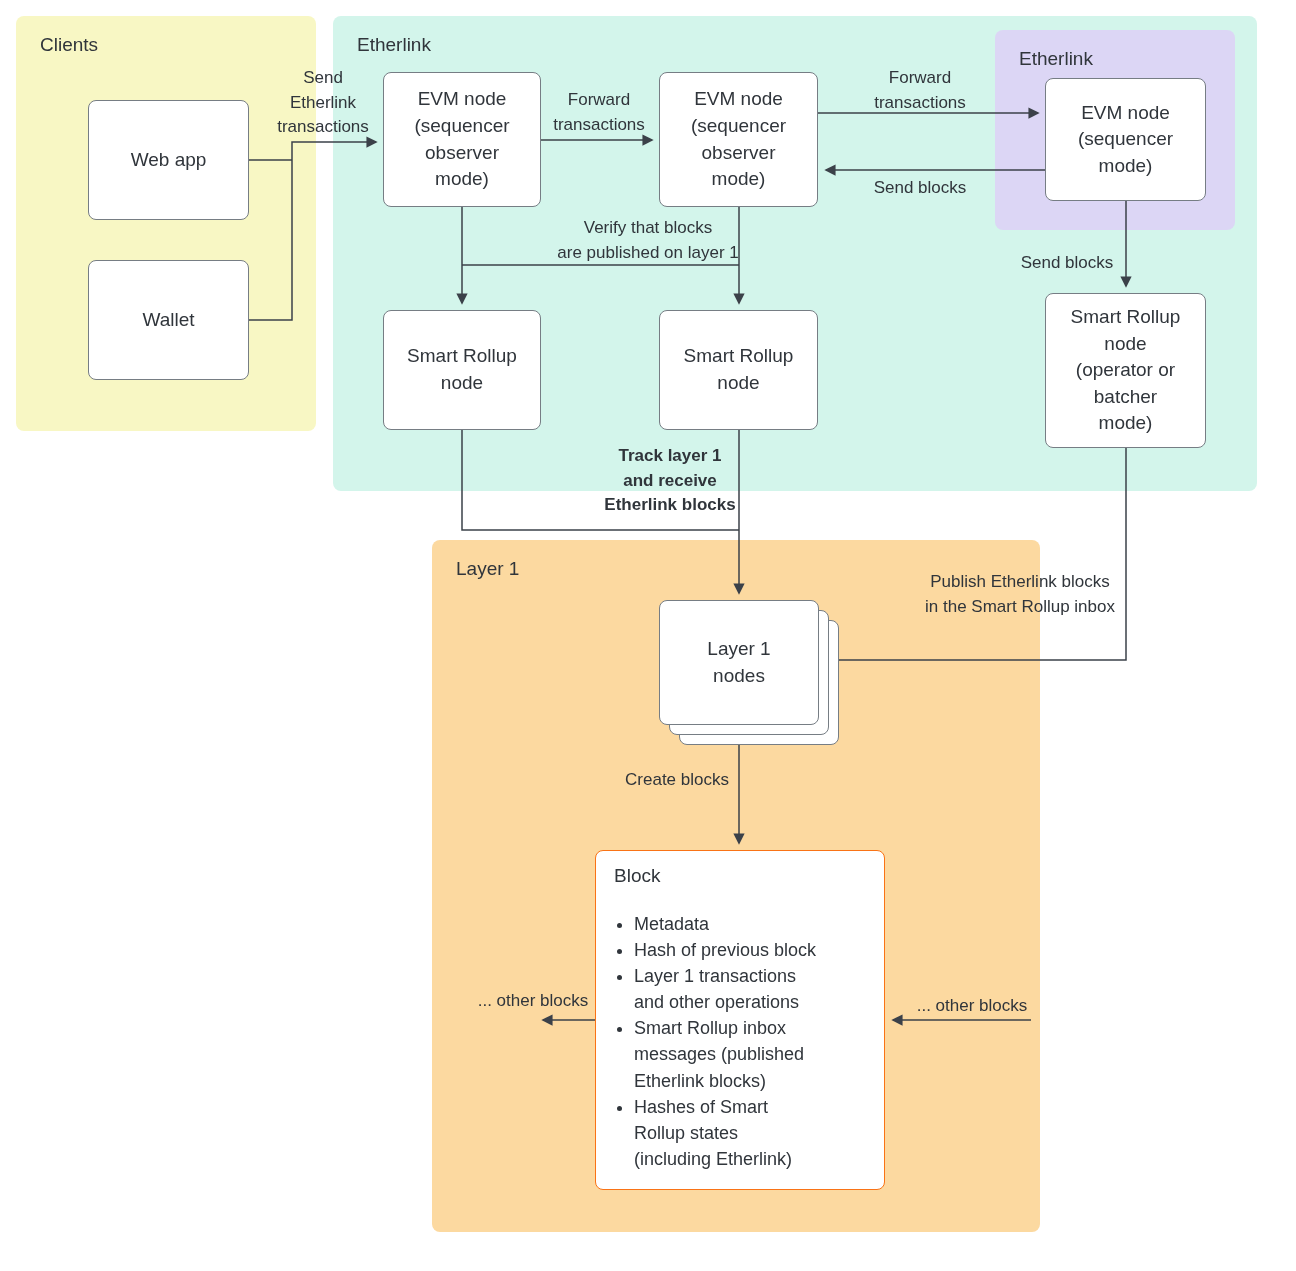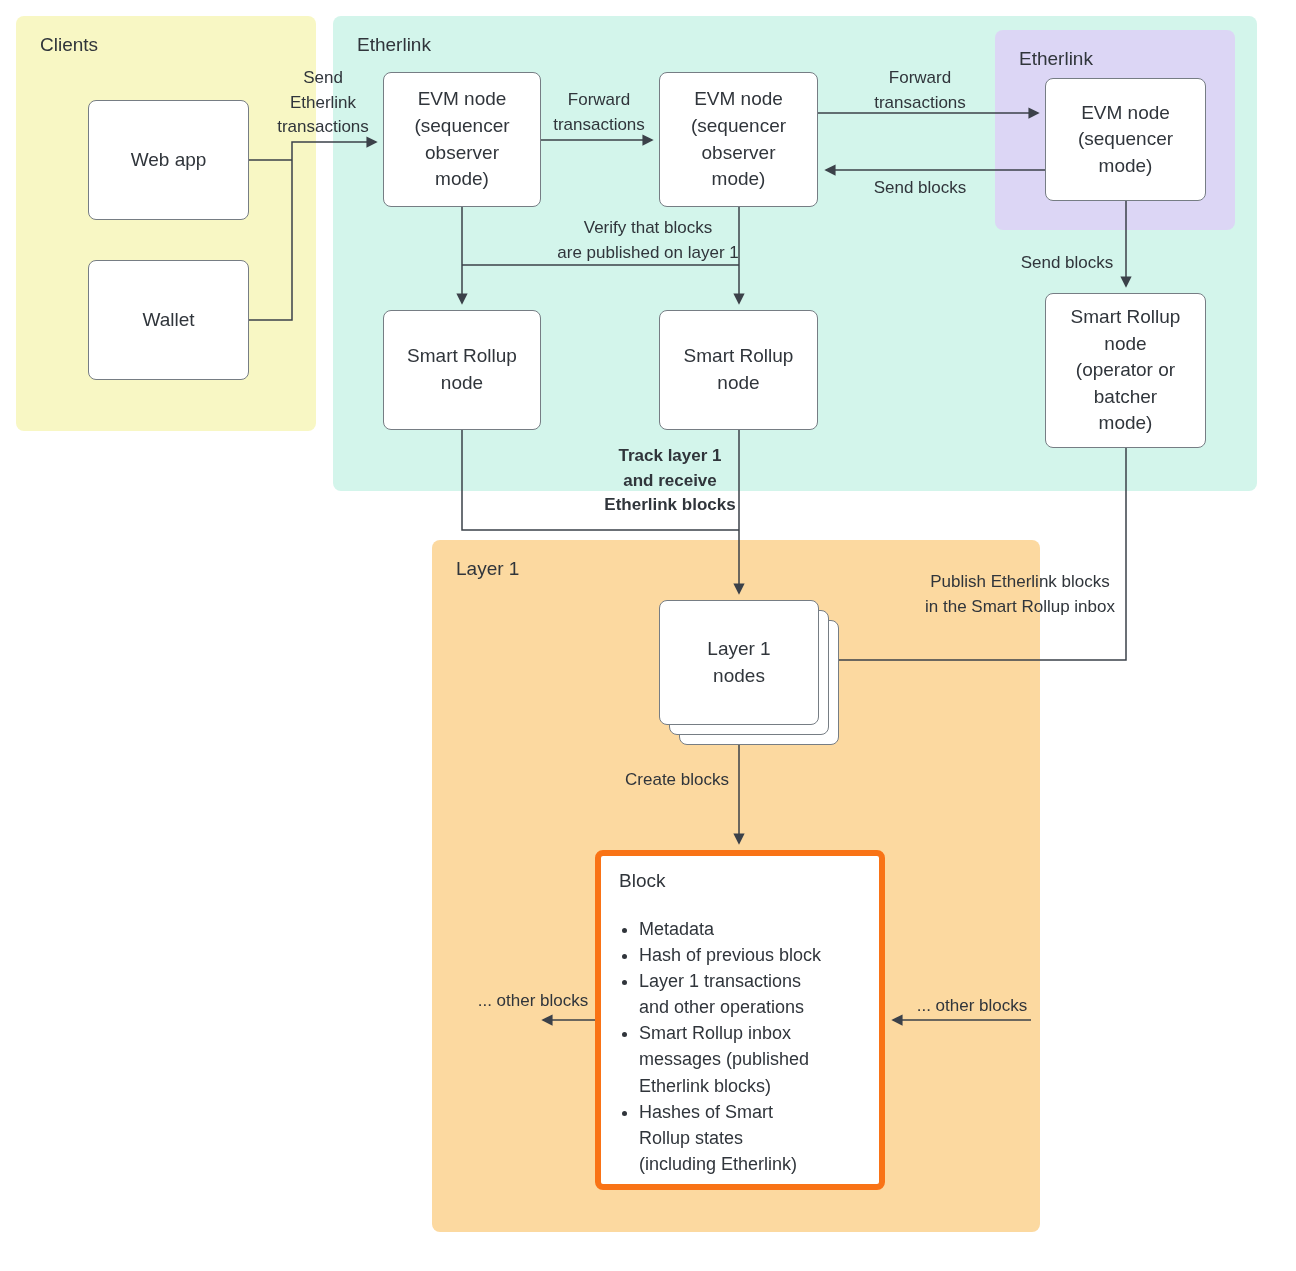--- a/index.html
+++ b/index.html
@@ -55,21 +55,21 @@
     transform: translateX(-50%);
     text-align: center;
     font-size: 17px;
     line-height: 1.45;
     white-space: pre-line;
     z-index: 6;
   }
   .block-node {
     position: absolute;
     background: #ffffff;
-    border: 6px solid #f97316;
+    border: 1px solid #f97316;
     border-radius: 8px;
     z-index: 10;
     padding: 14px 16px 14px 18px;
     text-align: left;
   }
   .block-title {
     font-size: 19px;
     margin-bottom: 16px;
   }
   .block-node ul {

